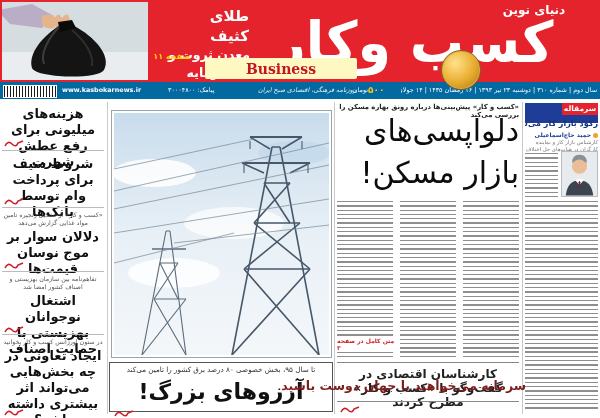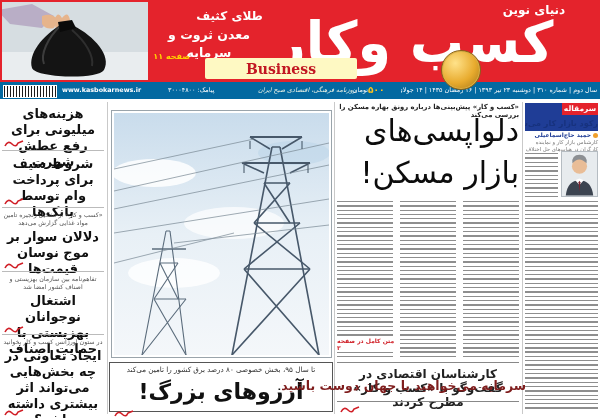--- a/index.html
+++ b/index.html
@@ -4,21 +4,21 @@
 <style>
   html,body{margin:0;padding:0;background:#ffffff;}
   #page{position:relative;width:600px;height:418px;overflow:hidden;background:#fff;
         font-family:"DejaVu Sans",sans-serif;direction:rtl;}
 
   
   .masthead{position:absolute;left:0;top:0;width:600px;height:82px;background:#e4232c;}
   .bagphoto{position:absolute;left:2px;top:2px;width:146px;height:78px;overflow:hidden;
             background:linear-gradient(#c9d0d5,#eef1f2);}
   .promo{position:absolute;left:148px;top:6px;width:122px;text-align:center;color:#fff;font-weight:bold;}
-  .promo-l1{font-size:12px;line-height:20px;padding-left:41px;}
+  .promo-l1{font-size:15px;line-height:20px;padding-left:41px;}
   .promo-l2{font-size:12.5px;line-height:18px;}
   .promo-page{position:absolute;left:150px;top:52px;width:40px;color:#ffd100;font-size:8px;
               font-weight:bold;text-align:right;}
   .slogan{position:absolute;left:478px;top:3px;width:112px;text-align:center;color:#fff;
           font-size:12px;font-weight:bold;letter-spacing:1px;}
   .logo-fa{position:absolute;left:238px;top:2px;width:352px;height:76px;line-height:82px;
            text-align:center;color:#fff;font-size:54px;font-weight:bold;transform:scaleY(1.05);}
   .logo-strip{position:absolute;left:205px;top:58px;width:152px;height:21px;background:#fef9c3;
               border-radius:2px;display:flex;align-items:center;justify-content:center;}
   .logo-strip span{color:#c21722;font-size:14px;font-weight:bold;font-family:"DejaVu Serif",serif;}
@@ -70,21 +70,21 @@
   .continuation{position:absolute;left:337px;top:336px;width:62px;background:#fff;color:#d01e26;
                 font-size:6px;font-weight:bold;text-align:left;padding:1px 0;}
   .rule-a{left:337px;top:362px;width:182px;background:#888;}
   .bottom-kick{position:absolute;left:337px;top:367px;width:182px;text-align:center;
                font-size:12px;font-weight:bold;color:#222;}
   .bottom-head{position:absolute;left:330px;top:378px;width:196px;text-align:right;
                font-size:12.5px;font-weight:bold;color:#7f1d1d;white-space:nowrap;}
   .rule-b{left:337px;top:401px;width:182px;background:#888;}
 
   
-  .ed-bar{position:absolute;left:525px;top:103px;width:73px;height:28px;background:#1f3d96;}
+  .ed-bar{position:absolute;left:525px;top:103px;width:73px;height:20px;background:#1f3d96;}
   .ed-tab{position:absolute;right:0;top:0;width:36px;height:12px;background:#e4232c;color:#fff;
           font-size:7.5px;font-weight:bold;text-align:center;line-height:12px;}
   .ed-title{position:absolute;left:525px;top:119px;width:73px;text-align:right;color:#17327e;
             font-size:8px;font-weight:bold;white-space:nowrap;overflow:hidden;}
   .ed-byline{position:absolute;left:525px;top:131px;width:73px;text-align:right;}
   .ed-name{font-size:6px;font-weight:bold;color:#1f3d96;line-height:8px;}
   .ed-role{font-size:5.4px;color:#777;line-height:7px;}
   .ed-dot{display:inline-block;width:5px;height:5px;border-radius:50%;background:#f0a02c;
           vertical-align:middle;margin-left:2px;}
   .headshot{position:absolute;left:561px;top:151px;width:37px;height:46px;background:#e3e7ea;

